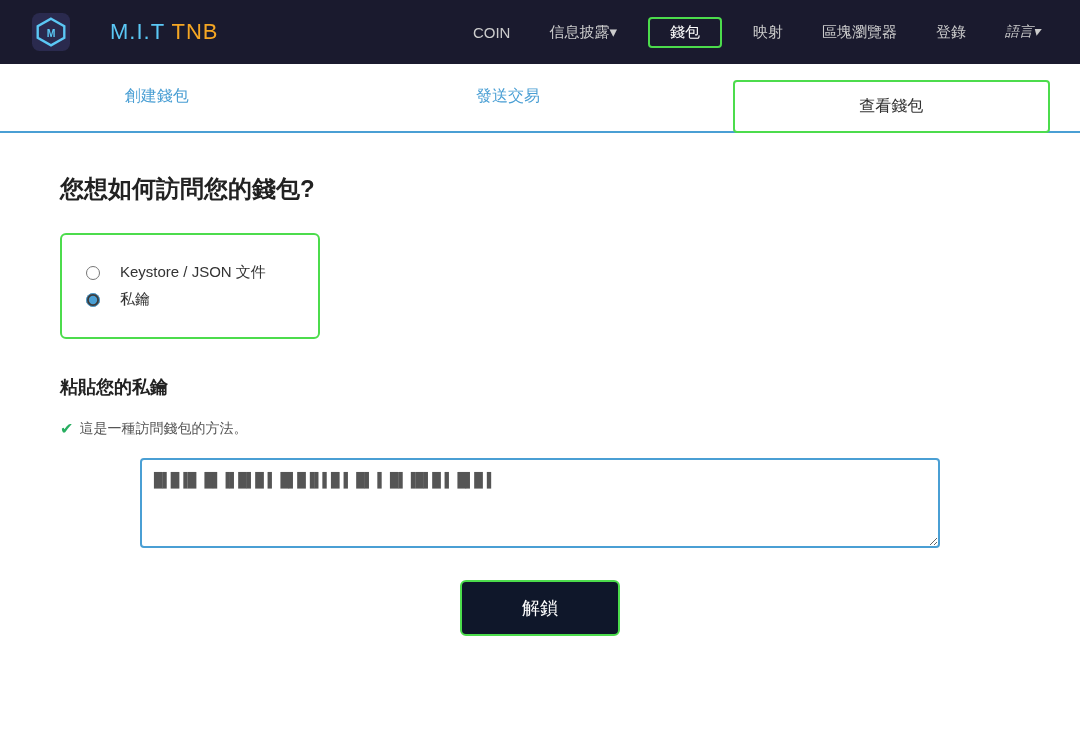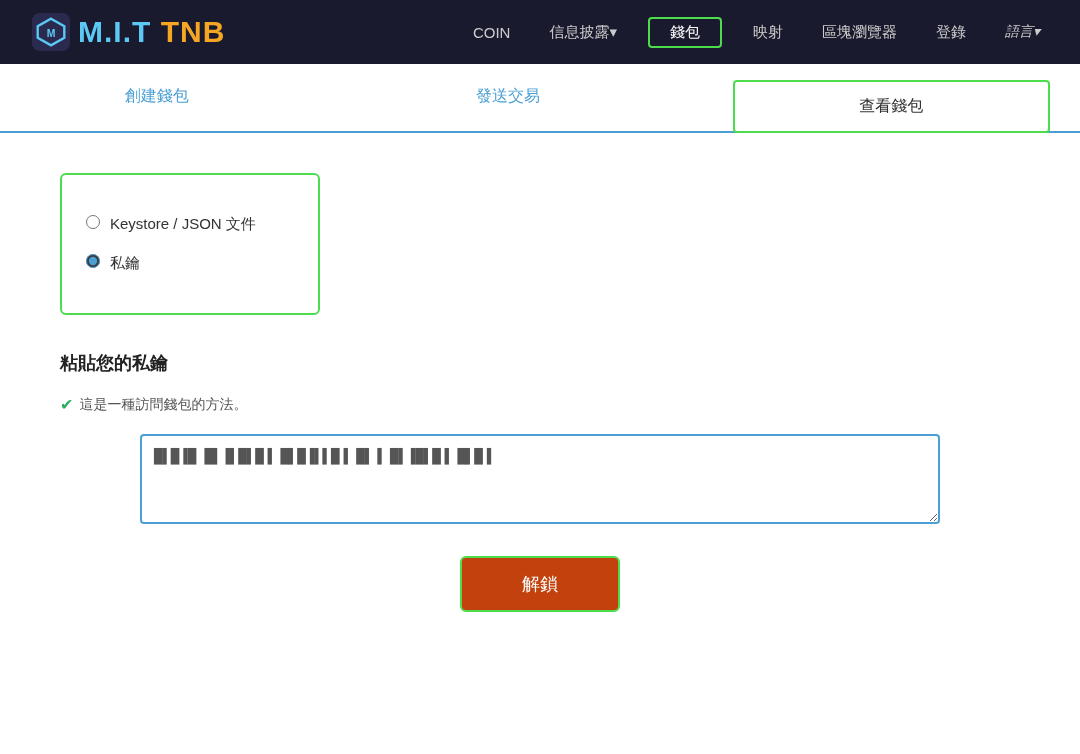--- a/index.html
+++ b/index.html
@@ -17,24 +17,25 @@
       display: flex;
       align-items: center;
       gap: 8px;
       margin-right: auto;
     }
     .logo-icon {
       width: 38px;
       height: 38px;
     }
     .logo-text {
-      font-size: 30px;
-      font-weight: bold;
+      font-size: 22px;
+      font-weight: normal;
       color: #fff;
       letter-spacing: 1px;
+      margin-left: 32px;
     }
     .logo-text span.mit { color: #5bc8f5; }
     .logo-text span.tnb { color: #f5a623; }
     .navbar-links {
       display: flex;
       align-items: center;
       gap: 23px;
     }
     .navbar-link {
       color: #ccc;
@@ -70,22 +71,23 @@
     .access-method-box {
       border: 2px solid #4cdc4c;
       border-radius: 6px;
       padding: 20px 24px;
       display: inline-block;
       min-width: 260px;
       margin-bottom: 36px;
     }
     .radio-item {
       display: flex;
-      gap: 10px;
-      margin: 20px 0;
+      align-items: center;
+      gap: 20px;
+      margin: 8px 0;
       font-size: 15px;
       color: #333;
       cursor: pointer;
     }
     .radio-item input[type="radio"] {
       accent-color: #4a9fd4;
       width: 14px;
       height: 14px;
     }
 
@@ -128,21 +130,21 @@
       background: #fff;
     }
 
     
     .unlock-wrapper {
       display: flex;
       justify-content: center;
       margin-top: 28px;
     }
     .unlock-btn {
-      background: #c2410c;
+      background: #0f172a;
       color: #fff;
       border: 2px solid #4cdc4c;
       border-radius: 6px;
       padding: 14px 60px;
       font-size: 18px;
       cursor: pointer;
       font-family: inherit;
     }
 
     
@@ -200,20 +202,21 @@
 </nav>
 
 <div class="tabs-container">
   <div class="tab-plain">創建錢包</div>
   <div class="tab-plain">發送交易</div>
   <div class="tab-active-box">查看錢包</div>
 </div>
 
 <div class="main-content">
 
+  <h2 class="section-title">您想如何訪問您的錢包?</h2>
 
   
   <div class="access-method-box">
     <label class="radio-item">
       <input type="radio" name="access" style="">
       <span>Keystore / JSON 文件</span>
     </label>
     <label class="radio-item">
       <input type="radio" name="access" checked="" style="">
       <span>私鑰</span>

